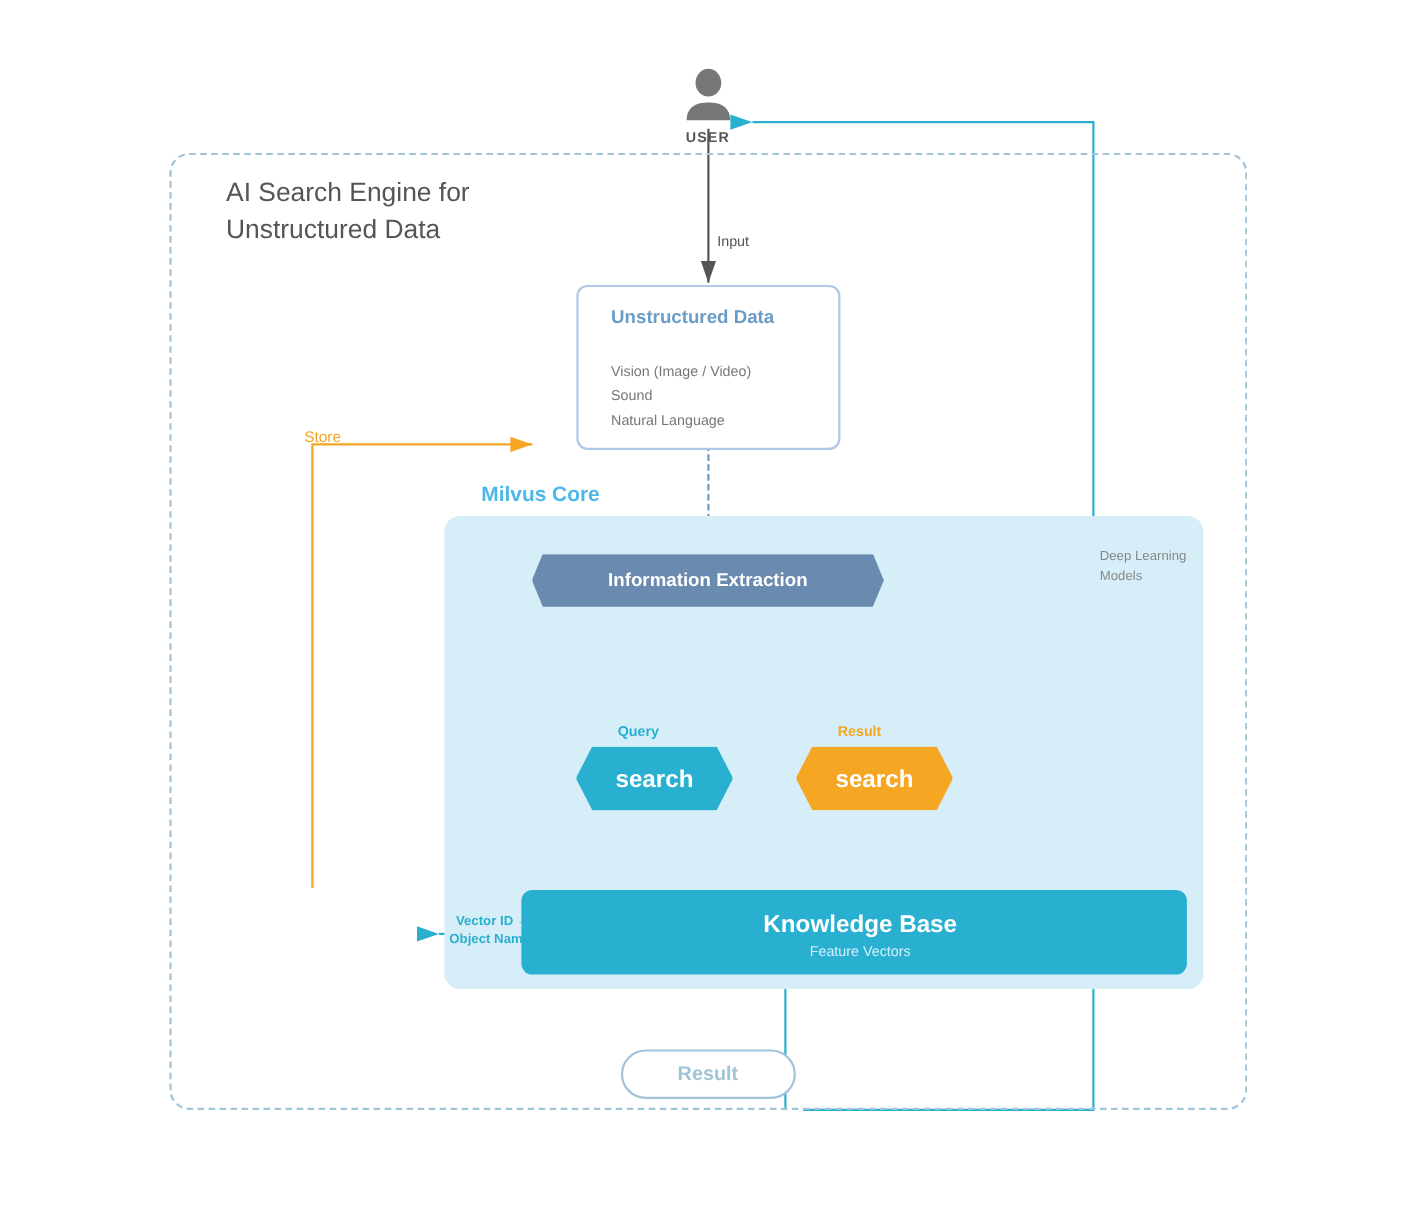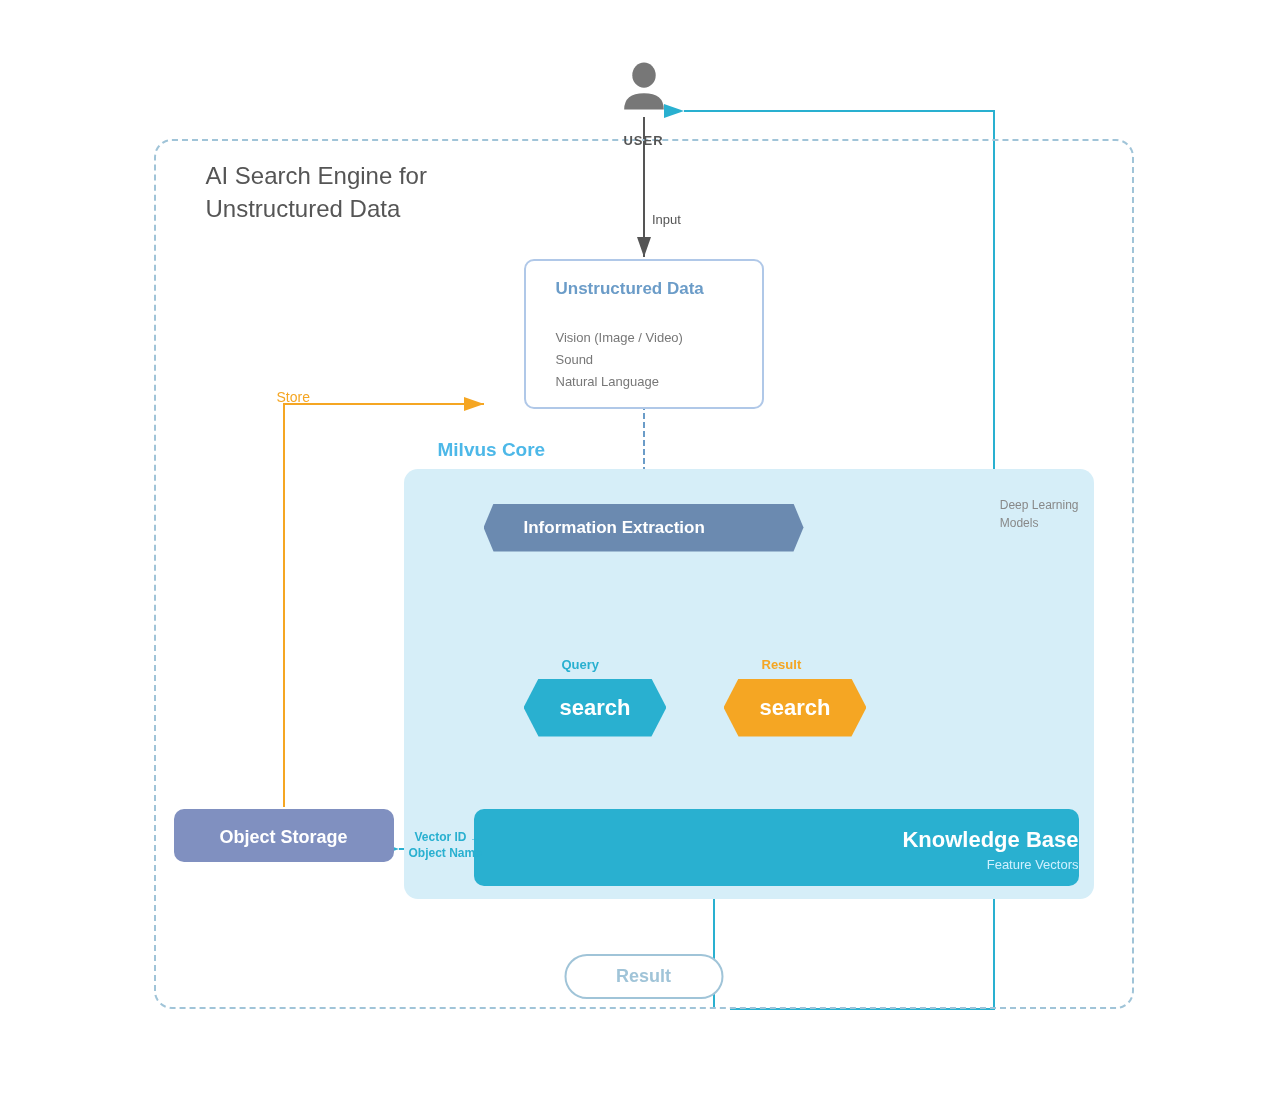--- a/index.html
+++ b/index.html
@@ -48,21 +48,21 @@
       align-items: center;
     }
     .user-icon {
       width: 54px;
       height: 54px;
     }
     .user-label {
       font-size: 13px;
       font-weight: 700;
       color: #555;
-      margin-top: 20px;
+      margin-top: 4px;
       letter-spacing: 1px;
     }
     
     .result-box {
       position: absolute;
       bottom: 70px;
       left: 50%;
       transform: translateX(-50%);
       border: 2px solid #a0c4d8;
       border-radius: 30px;
@@ -125,21 +125,21 @@
       left: 50%;
       transform: translateX(-50%);
       background: #6b8ab0;
       color: #fff;
       font-size: 17px;
       font-weight: 700;
       padding: 14px 40px;
       clip-path: polygon(10px 0%, calc(100% - 10px) 0%, 100% 50%, calc(100% - 10px) 100%, 10px 100%, 0% 50%);
       white-space: nowrap;
       min-width: 320px;
-      text-align: left;
+      text-align: center;
     }
     
     .deep-learning-label {
       position: absolute;
       top: 447px;
       right: 115px;
       font-size: 12px;
       color: #888;
       line-height: 1.5;
     }
@@ -191,21 +191,21 @@
     }
     
     .knowledge-base {
       position: absolute;
       top: 760px;
       left: 380px;
       right: 115px;
       background: #29b0d0;
       border-radius: 10px;
       padding: 18px 0 14px 12px;
-      text-align: right;
+      text-align: center;
     }
     .knowledge-title {
       font-size: 22px;
       font-weight: 700;
       color: #fff;
     }
     .knowledge-sub {
       font-size: 13px;
       color: #d0f0ff;
       margin-top: 4px;
@@ -342,22 +342,19 @@
 
   <div class="search-shape">search</div>
 
   <div class="index-shape">search</div>
 
   <div class="knowledge-base">
     <div class="knowledge-title">Knowledge Base</div>
     <div class="knowledge-sub">Feature Vectors</div>
   </div>
 
-  <div class="object-storage">
-    <div class="object-storage-title">Object Storage</div>
-  </div>
 
   <div class="store-label">Store</div>
 
   <div class="vector-label">Vector ID →<br>Object Name</div>
 
   <div class="result-box">Result</div>
 </div>
 
 </body></html>

